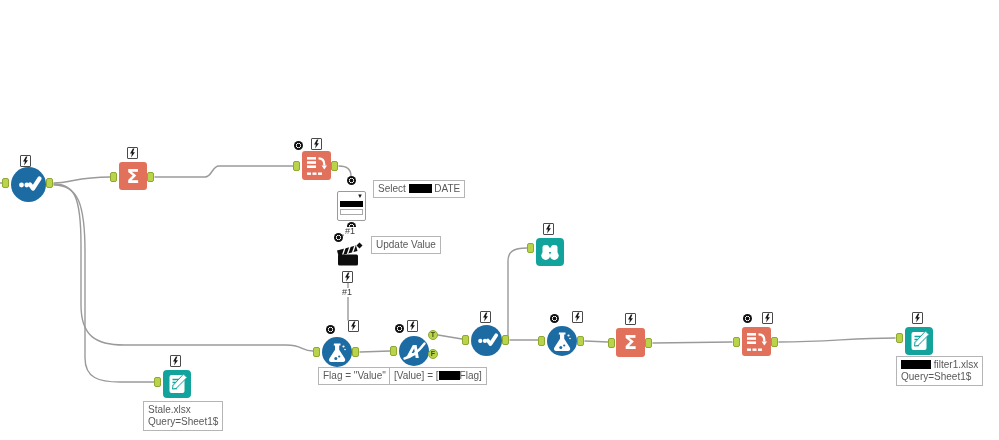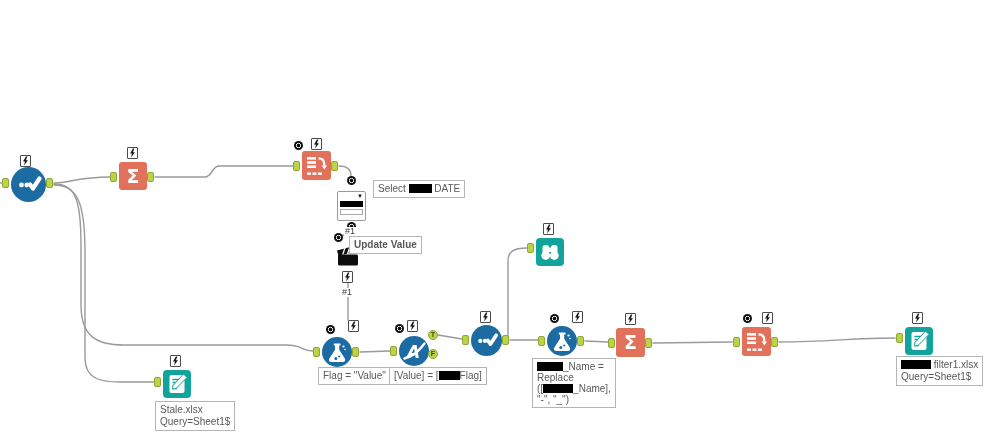--- a/index.html
+++ b/index.html
@@ -118,21 +118,21 @@
       <path d="M6.5,13.3 L9,5.8 M11.5,12 L14,4.8 M16.5,10.7 L19,3.8" stroke="#fff" stroke-width="1.3"></path>
       <rect x="2" y="12.5" width="20" height="11" rx="1.5" fill="#0d0d0d"></rect>
     </svg>
   </div>
   <div class="lightning" style="left:342px;top:271px;">
     <svg width="9" height="10" viewBox="0 0 11 12">
         <polygon points="6,0.5 2.5,6.5 4.8,6.5 3.8,11.5 8.5,5 6,5 7.8,0.5" fill="#1a1a1a"></polygon>
       </svg>
   </div>
   <div class="hash" style="left:341px;top:288px;">#1</div>
-  <div class="note" style="left:349px;top:236px;font-weight:bold;">
+  <div class="note" style="left:371px;top:236px;">
     <span>Update Value</span>
   </div>
 
   <div class="q-anchor" style="left:326px;top:325px;"></div>
   <div class="lightning" style="left:348px;top:320px;">
     <svg width="9" height="10" viewBox="0 0 11 12">
         <polygon points="6,0.5 2.5,6.5 4.8,6.5 3.8,11.5 8.5,5 6,5 7.8,0.5" fill="#1a1a1a"></polygon>
       </svg>
   </div>
   <div class="anchor" style="left:313px;top:347px;"></div>
@@ -210,26 +210,20 @@
   <div class="tool circle-tool" style="left:547px;top:326px;">
     <svg width="30" height="30" viewBox="0 0 30 30">
       <path d="M12,6.5 h6.5 v2 h-1.3 v4.2 l5.6,8.8 c1.1,1.8 -0.1,3.6 -2.3,3.6 h-10.8 c-2.2,0 -3.4,-1.8 -2.3,-3.6 l5.6,-8.8 v-4.2 h-1.3 z" fill="#fff"></path>
       <circle cx="13.8" cy="21.5" r="1.5" fill="#1d6ba3"></circle>
         <circle cx="17.2" cy="19.5" r="1.1" fill="#1d6ba3"></circle>
       <circle cx="21.5" cy="9.5" r="1.1" fill="#fff"></circle>
         <circle cx="23" cy="12.5" r="0.8" fill="#fff"></circle>
     </svg>
   </div>
   <div class="anchor" style="left:577px;top:336px;"></div>
-  <div class="note" style="left:532px;top:358px;line-height:11px;">
-    <div><span class="redact" style="width:26px;"></span><span>_Name =</span></div>
-    <div>Replace</div>
-    <div><span>([</span><span class="redact" style="width:30px;"></span><span>_Name],</span></div>
-    <div>"-", "_")</div>
-  </div>
 
   <div class="lightning" style="left:625px;top:313px;">
     <svg width="9" height="10" viewBox="0 0 11 12">
         <polygon points="6,0.5 2.5,6.5 4.8,6.5 3.8,11.5 8.5,5 6,5 7.8,0.5" fill="#1a1a1a"></polygon>
       </svg>
   </div>
   <div class="anchor" style="left:608px;top:338px;"></div>
   <div class="tool salmon-tool" style="left:616px;top:328px;width:29px;height:29px;">
     <span class="sigma">Σ</span>
   </div>
@@ -280,18 +274,18 @@
       </svg>
   </div>
   <div class="anchor" style="left:154px;top:377px;"></div>
   <div class="tool teal-tool" style="left:163px;top:370px;width:28px;height:28px;">
     <svg width="28" height="28" viewBox="0 0 28 28">
       <rect x="6.5" y="5" width="15" height="18" rx="2" fill="#fff"></rect>
       <path d="M9.5,9.5 H18.5 M9.5,12.5 H18.5 M9.5,15.5 H16 M9.5,18.5 H14" stroke="#12a49c" stroke-width="1.4"></path>
       <polygon points="20.5,4 24,7.5 13,18.5 9.5,19 10,15.5" fill="#fff" stroke="#12a49c" stroke-width="1"></polygon>
     </svg>
   </div>
-  <div class="note" style="left:155px;top:401px;line-height:12px;">
+  <div class="note" style="left:143px;top:401px;line-height:12px;">
     <div>Stale.xlsx</div>
     <div>Query=Sheet1$</div>
   </div>
 
 </div>
 
 </body></html>

